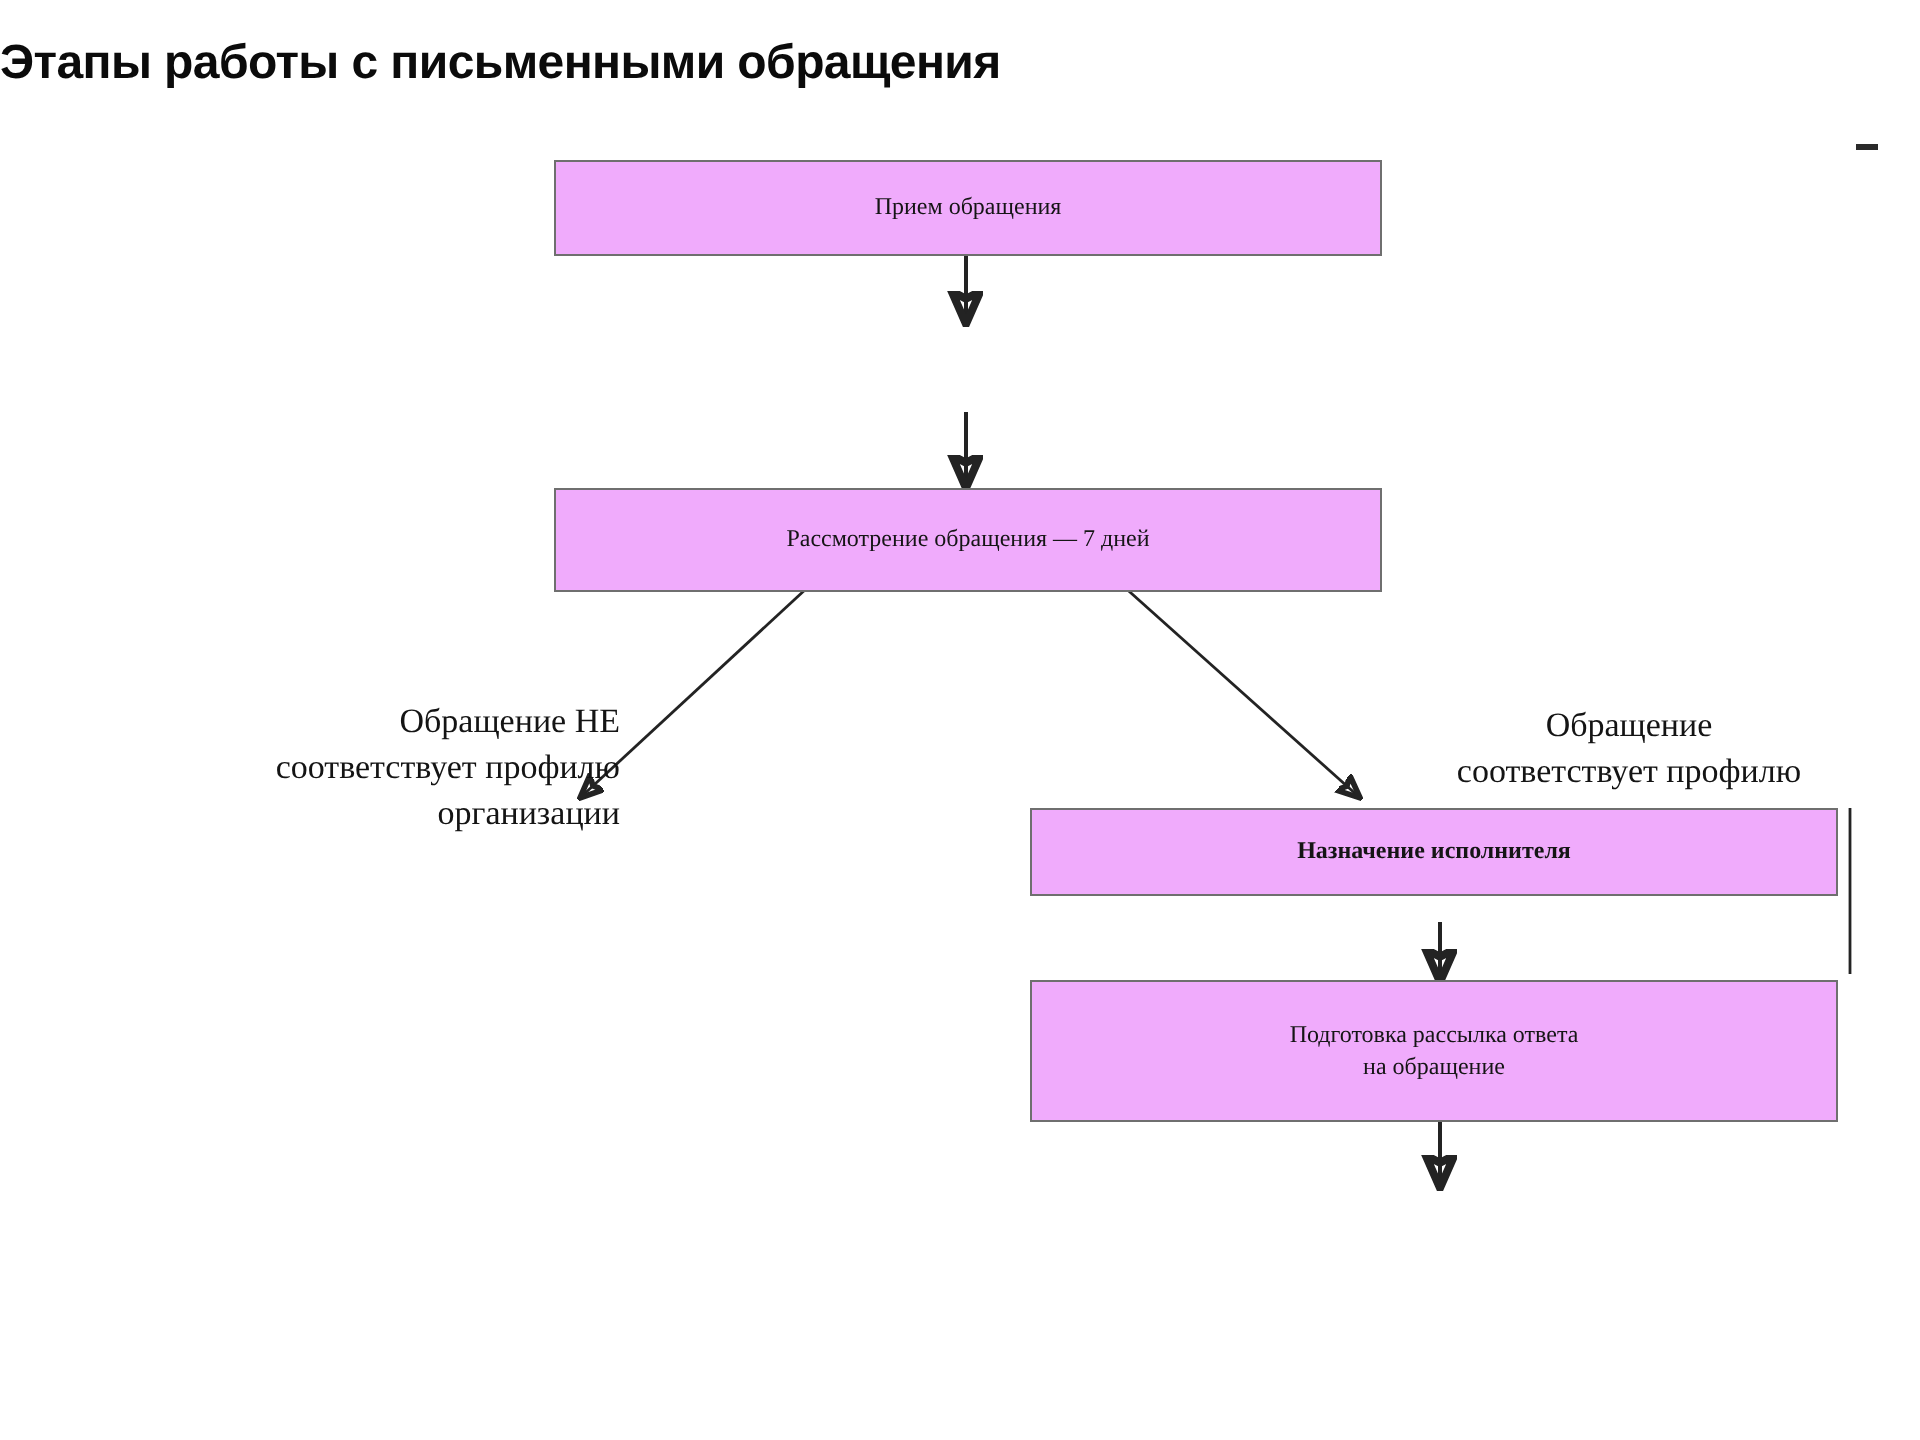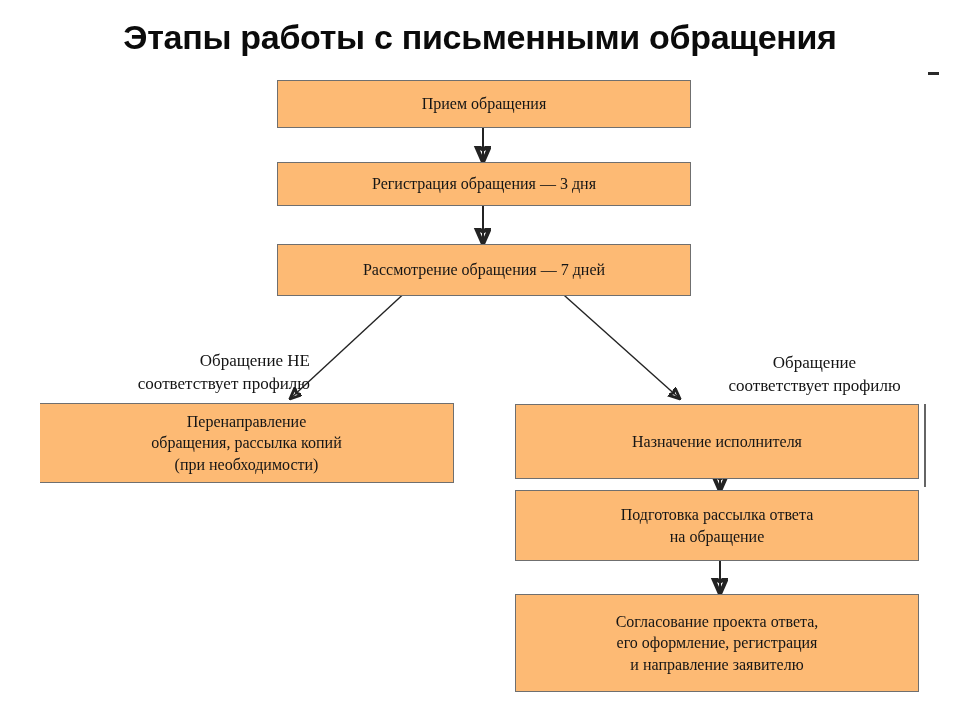--- a/index.html
+++ b/index.html
@@ -14,38 +14,37 @@
     background: #ffffff;
     overflow: hidden;
     font-family: "Liberation Serif", "DejaVu Serif", serif;
     color: #1a1a1a;
   }
   #title {
     position: absolute;
     left: 0;
     top: 18px;
     width: 960px;
-    text-align: center;
     font-family: "Liberation Sans", "DejaVu Sans", sans-serif;
     font-weight: bold;
-    font-size: 34px;
+    font-size: 24px;
     letter-spacing: -0.3px;
     color: #0b0b0b;
     white-space: nowrap;
   }
   .node {
     position: absolute;
     box-sizing: border-box;
-    background: #fdba74;
+    background: #f0abfc;
     border: 1.5px solid #6f6f6f;
     display: flex;
     align-items: center;
     justify-content: center;
     text-align: center;
-    font-size: 16px;
+    font-size: 12px;
     line-height: 1.32;
     color: #151515;
     padding: 2px 8px;
   }
   .node .txt {
     display: block;
     width: 100%;
     white-space: pre-line;
   }
   
@@ -122,50 +121,37 @@
 
     <line class="thin" x1="925" y1="404" x2="925" y2="487" stroke="#8c8c8c"></line>
   </svg>
 
   <div class="stray" style="left:928px; top:72px; width:11px; height:3px;"></div>
 
   <div class="node" id="node-intake" style="left:277px; top:80px; width:414px; height:48px;">
     <span class="txt">Прием обращения</span>
   </div>
 
-  <div class="node" id="node-register" style="left:277px; top:162px; width:414px; height:44px;">
-    <span class="txt">Регистрация обращения — 3 дня</span>
-  </div>
 
   <div class="node" id="node-review" style="left:277px; top:244px; width:414px; height:52px;">
     <span class="txt">Рассмотрение обращения — 7 дней</span>
   </div>
 
   <div class="branch-label" id="label-not-matching">Обращение НЕ
 соответствует профилю
 организации</div>
 
   <div class="branch-label" id="label-matching">Обращение
 соответствует профилю
 организации</div>
 
-  <div class="node" id="node-redirect" style="left:40px; top:403px; width:414px; height:80px;">
-    <span class="txt">Перенаправление
-обращения, рассылка копий
-(при необходимости)</span>
-  </div>
 
-  <div class="node" id="node-assign" style="left:515px; top:404px; width:404px; height:75px;">
+  <div class="node" id="node-assign" style="left:515px; top:404px; width:404px; height:44px;font-weight:bold;">
     <span class="txt">Назначение исполнителя</span>
   </div>
 
   <div class="node" id="node-draft" style="left:515px; top:490px; width:404px; height:71px;">
     <span class="txt">Подготовка рассылка ответа
 на обращение</span>
   </div>
 
-  <div class="node" id="node-approve" style="left:515px; top:594px; width:404px; height:98px;">
-    <span class="txt">Согласование проекта ответа,
-его оформление, регистрация
-и направление заявителю</span>
-  </div>
 
 </div>
 
 </body></html>

